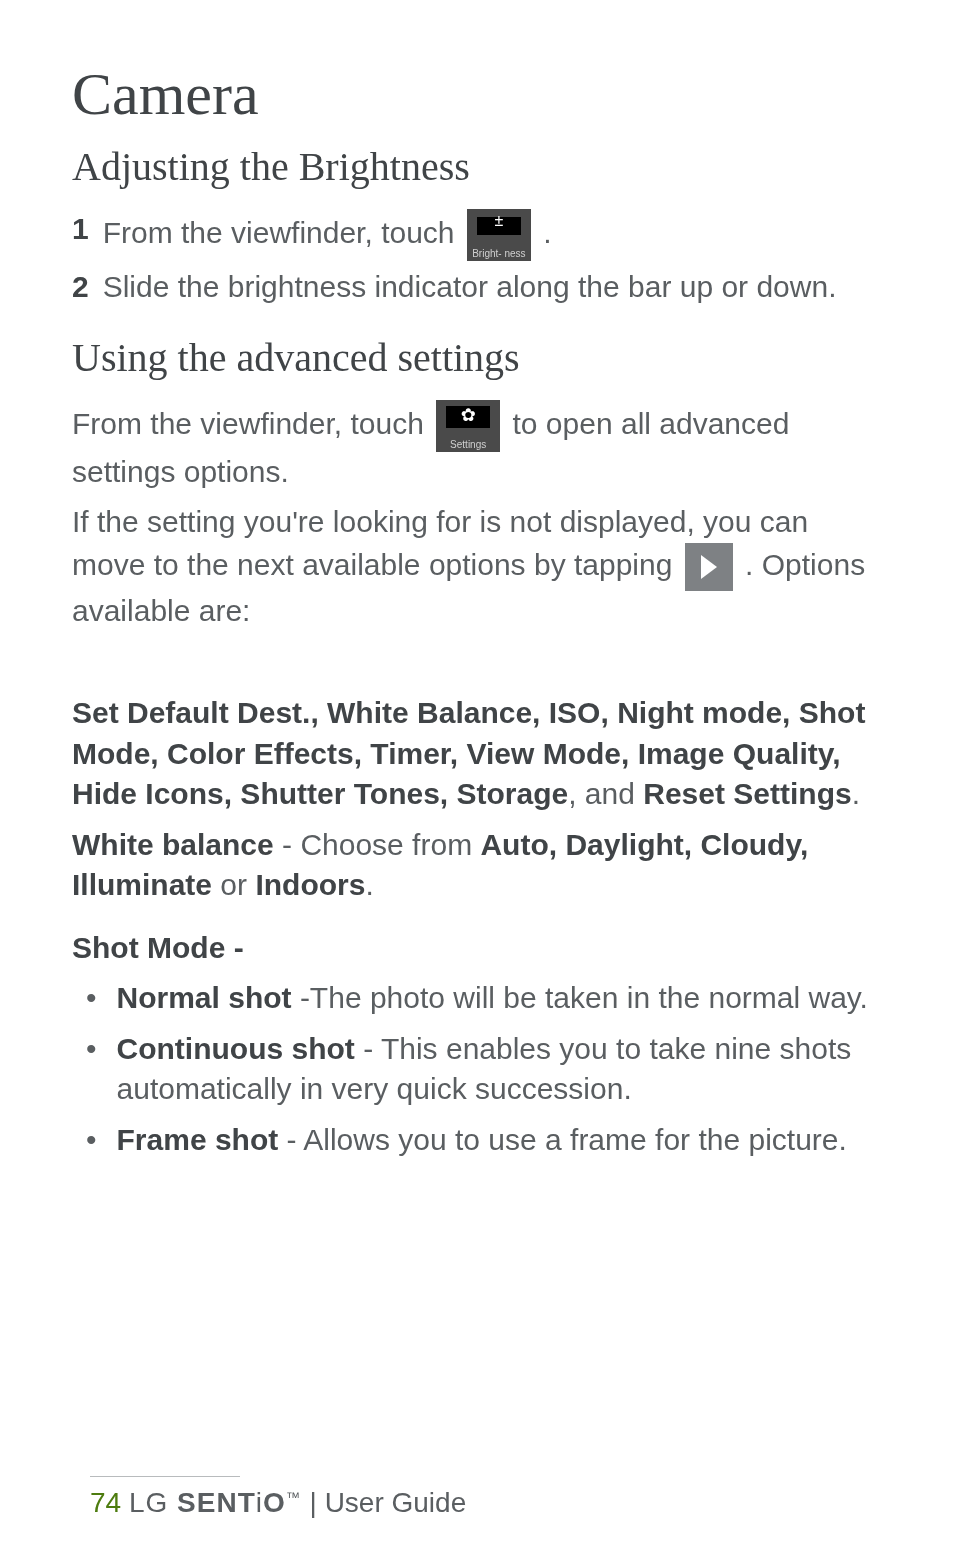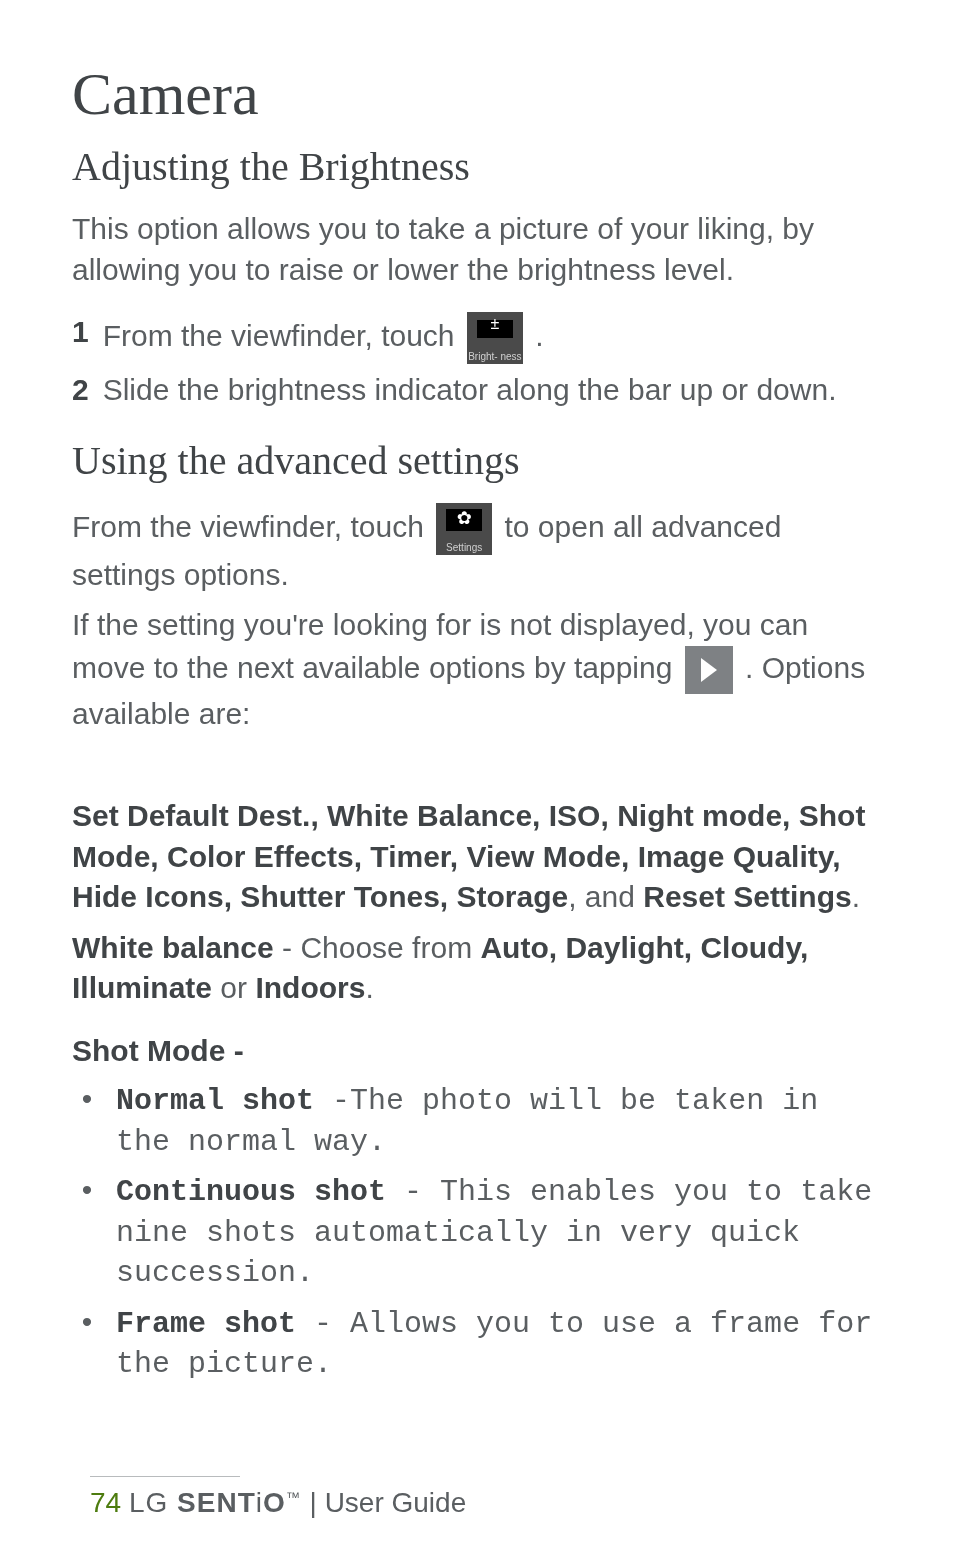--- a/index.html
+++ b/index.html
@@ -54,44 +54,43 @@
     display:flex;
     gap:14px;
     margin-bottom:6px;
   }
   ol.steps li .num{
     font-weight:700;color:#404447;flex:0 0 auto;
   }
   ol.steps li .body{flex:1 1 auto}
   ul.bullets{
     list-style:none;
-    margin:0;
+    margin:8px;
     padding:0;
     font-size:30px;
     line-height:1.35;
     color:#5a5e61;
     font-weight:300;
-    font-family:Liberation Mono, monospace;
   }
   ul.bullets li{
     display:flex;
     gap:20px;
     margin-bottom:10px;
   }
   ul.bullets li::before{
     content:"•";
     flex:0 0 auto;
     color:#5a5e61;
     margin-left:6px;
   }
   ul.bullets li .body{flex:1 1 auto}
   .icon-box{
     display:inline-block;
     vertical-align:middle;
-    width:56px;height:52px;
+    width:64px;height:52px;
     background:#4a4a4a;
     position:relative;
     margin:0 4px;
   }
   .icon-box.brightness::before{
     content:"";
     position:absolute;
     left:10px;right:10px;top:8px;height:18px;
     background:#000;
   }
@@ -166,21 +165,20 @@
 </style>
 </head>
 <body>
 
 <h1 class="page-title">Camera</h1>
 
 <div class="columns">
 
   <div class="col">
     <div class="h2">Adjusting the Brightness</div>
-    <p class="para">This option allows you to take a picture of your liking, by allowing you to raise or lower the brightness level.</p>
 
     <ol class="steps">
       <li>
         <span class="num">1</span>
         <span class="body">
           <span>From the viewfinder, touch </span>
           <span class="icon-box brightness">
             <span class="sub">Bright-
 ness</span>
           </span>

